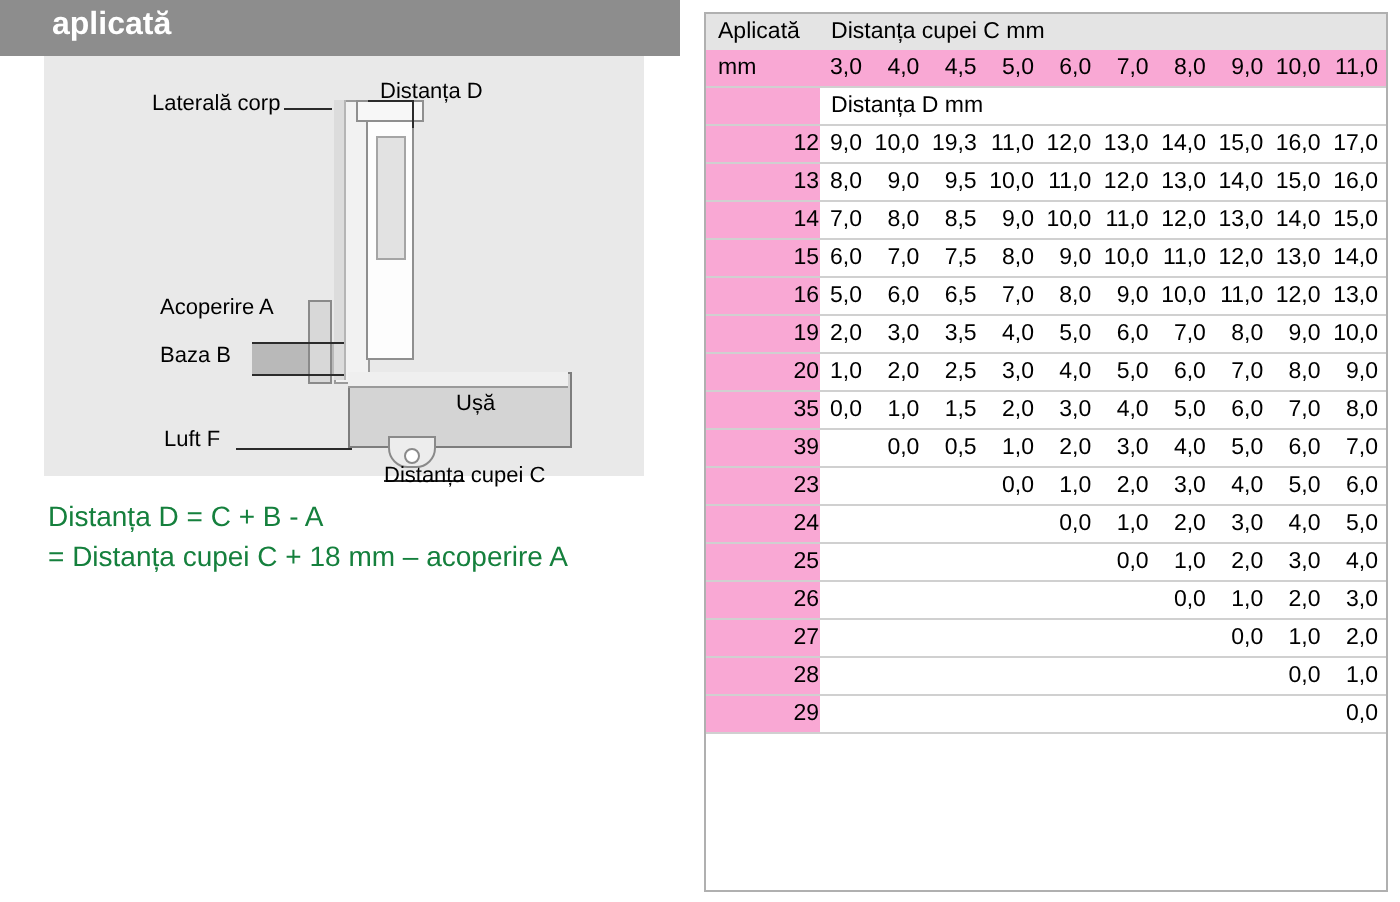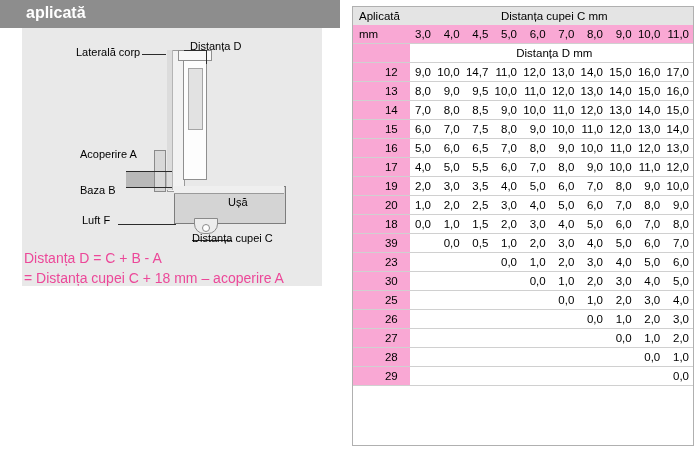--- a/index.html
+++ b/index.html
@@ -20,21 +20,21 @@
   }
   .hdr-bar{
     position:absolute;left:0;top:0;width:340px;height:28px;
     background:#8d8d8d;
   }
   .hdr-bar .ttl{
     position:absolute;left:26px;top:4px;
     color:#ffffff;font-size:16px;font-weight:bold;
   }
   .diagram{
-    position:absolute;left:22px;top:28px;width:300px;height:258px;
+    position:absolute;left:22px;top:28px;width:300px;height:210px;
     background:#e9e9e9;
   }
   
   .cab-side{
     position:absolute;left:145px;top:22px;width:16px;height:140px;
     background:#f2f2f2;border:1px solid #9a9a9a;
   }
   .cab-side-inner{
     position:absolute;left:145px;top:22px;width:5px;height:140px;
     background:#dcdcdc;border-right:1px solid #b5b5b5;
@@ -79,47 +79,47 @@
     position:absolute;left:104px;top:143px;width:46px;height:16px;
     background:#b9b9b9;
   }
   
   .lbl{position:absolute;font-size:11px;color:#000;white-space:nowrap;}
   .lead{position:absolute;background:#2b2b2b;}
   .lead-h{height:1px;}
   .lead-v{width:1px;}
   .formula{
     position:absolute;left:24px;top:248px;width:310px;
-    font-size:14px;line-height:20px;color:#ec4899;
+    font-size:14px;line-height:20px;color:#15803d;
   }
 
   
   #right{
     position:absolute;left:352px;top:6px;width:342px;height:440px;
     background:#ffffff;border:1px solid #b0b0b0;
     box-sizing:border-box;
   }
   table{
     border-collapse:collapse;width:100%;font-size:11.5px;
   }
   td,th{
     padding:0;
     height:18px;
     text-align:right;
     font-weight:normal;
     border:0;
   }
   .rowline td{border-bottom:1px solid #d0d0d0;}
-  .c0{width:46px;text-align:center;padding-left:20px;}
+  .c0{width:46px;text-align:right;padding-left:20px;}
   .cell{width:26.9px;padding-right:4px;}
   .grey{background:#f9a8d4;}
   .white{background:#ffffff;}
   .hdr-top td{background:#e4e4e4;font-weight:normal;}
   .lbl-left{text-align:left;padding-left:6px;}
-  .spanhdr{text-align:center;padding-left:6px;}
+  .spanhdr{text-align:left;padding-left:6px;}
 </style>
 </head>
 <body>
 
 <div id="root">
 
   <div id="left">
 
     <div class="hdr-bar">
       <span class="ttl">aplicată</span>
@@ -142,21 +142,21 @@
       <div class="lead lead-h" style="left:162px;top:22px;width:22px;"></div>
       <div class="lead lead-v" style="left:184px;top:22px;height:14px;"></div>
       <div class="lead lead-h" style="left:104px;top:143px;width:46px;"></div>
       <div class="lead lead-h" style="left:104px;top:159px;width:46px;"></div>
       <div class="lead lead-h" style="left:96px;top:196px;width:58px;"></div>
       <div class="lead lead-h" style="left:170px;top:212px;width:40px;"></div>
 
       <span class="lbl" style="left:54px;top:18px;">Laterală corp</span>
       <span class="lbl" style="left:168px;top:12px;">Distanța D</span>
       <span class="lbl" style="left:58px;top:120px;">Acoperire A</span>
-      <span class="lbl" style="left:58px;top:156px;">Baza B</span>
+      <span class="lbl" style="left:58px;top:144px;">Baza B</span>
       <span class="lbl" style="left:206px;top:168px;">Ușă</span>
       <span class="lbl" style="left:60px;top:186px;">Luft F</span>
       <span class="lbl" style="left:152px;top:204px;padding-left:18px;">Distanța cupei C</span>
     </div>
 
     <div class="formula">
       <div>Distanța D = C + B - A</div>
       <div>= Distanța cupei C + 18 mm – acoperire A</div>
     </div>
   </div>
@@ -182,21 +182,21 @@
             <td class="cell grey">11,0</td>
           </tr>
           <tr class="rowline">
             <td class="c0 grey"></td>
             <td class="white spanhdr" colspan="10">Distanța D mm</td>
           </tr>
           <tr class="rowline">
             <td class="c0 grey">12</td>
             <td class="cell white">9,0</td>
             <td class="cell white">10,0</td>
-            <td class="cell white">14,7</td>
+            <td class="cell white">19,3</td>
             <td class="cell white">11,0</td>
             <td class="cell white">12,0</td>
             <td class="cell white">13,0</td>
             <td class="cell white">14,0</td>
             <td class="cell white">15,0</td>
             <td class="cell white">16,0</td>
             <td class="cell white">17,0</td>
           </tr>
           <tr class="rowline">
             <td class="c0 grey">13</td>
@@ -244,33 +244,20 @@
             <td class="cell white">6,5</td>
             <td class="cell white">7,0</td>
             <td class="cell white">8,0</td>
             <td class="cell white">9,0</td>
             <td class="cell white">10,0</td>
             <td class="cell white">11,0</td>
             <td class="cell white">12,0</td>
             <td class="cell white">13,0</td>
           </tr>
           <tr class="rowline">
-            <td class="c0 grey">17</td>
-            <td class="cell white">4,0</td>
-            <td class="cell white">5,0</td>
-            <td class="cell white">5,5</td>
-            <td class="cell white">6,0</td>
-            <td class="cell white">7,0</td>
-            <td class="cell white">8,0</td>
-            <td class="cell white">9,0</td>
-            <td class="cell white">10,0</td>
-            <td class="cell white">11,0</td>
-            <td class="cell white">12,0</td>
-          </tr>
-          <tr class="rowline">
             <td class="c0 grey">19</td>
             <td class="cell white">2,0</td>
             <td class="cell white">3,0</td>
             <td class="cell white">3,5</td>
             <td class="cell white">4,0</td>
             <td class="cell white">5,0</td>
             <td class="cell white">6,0</td>
             <td class="cell white">7,0</td>
             <td class="cell white">8,0</td>
             <td class="cell white">9,0</td>
@@ -283,21 +270,21 @@
             <td class="cell white">2,5</td>
             <td class="cell white">3,0</td>
             <td class="cell white">4,0</td>
             <td class="cell white">5,0</td>
             <td class="cell white">6,0</td>
             <td class="cell white">7,0</td>
             <td class="cell white">8,0</td>
             <td class="cell white">9,0</td>
           </tr>
           <tr class="rowline">
-            <td class="c0 grey">18</td>
+            <td class="c0 grey">35</td>
             <td class="cell white">0,0</td>
             <td class="cell white">1,0</td>
             <td class="cell white">1,5</td>
             <td class="cell white">2,0</td>
             <td class="cell white">3,0</td>
             <td class="cell white">4,0</td>
             <td class="cell white">5,0</td>
             <td class="cell white">6,0</td>
             <td class="cell white">7,0</td>
             <td class="cell white">8,0</td>
@@ -322,21 +309,21 @@
             <td class="cell white"></td>
             <td class="cell white">0,0</td>
             <td class="cell white">1,0</td>
             <td class="cell white">2,0</td>
             <td class="cell white">3,0</td>
             <td class="cell white">4,0</td>
             <td class="cell white">5,0</td>
             <td class="cell white">6,0</td>
           </tr>
           <tr class="rowline">
-            <td class="c0 grey">30</td>
+            <td class="c0 grey">24</td>
             <td class="cell white"></td>
             <td class="cell white"></td>
             <td class="cell white"></td>
             <td class="cell white"></td>
             <td class="cell white">0,0</td>
             <td class="cell white">1,0</td>
             <td class="cell white">2,0</td>
             <td class="cell white">3,0</td>
             <td class="cell white">4,0</td>
             <td class="cell white">5,0</td>

